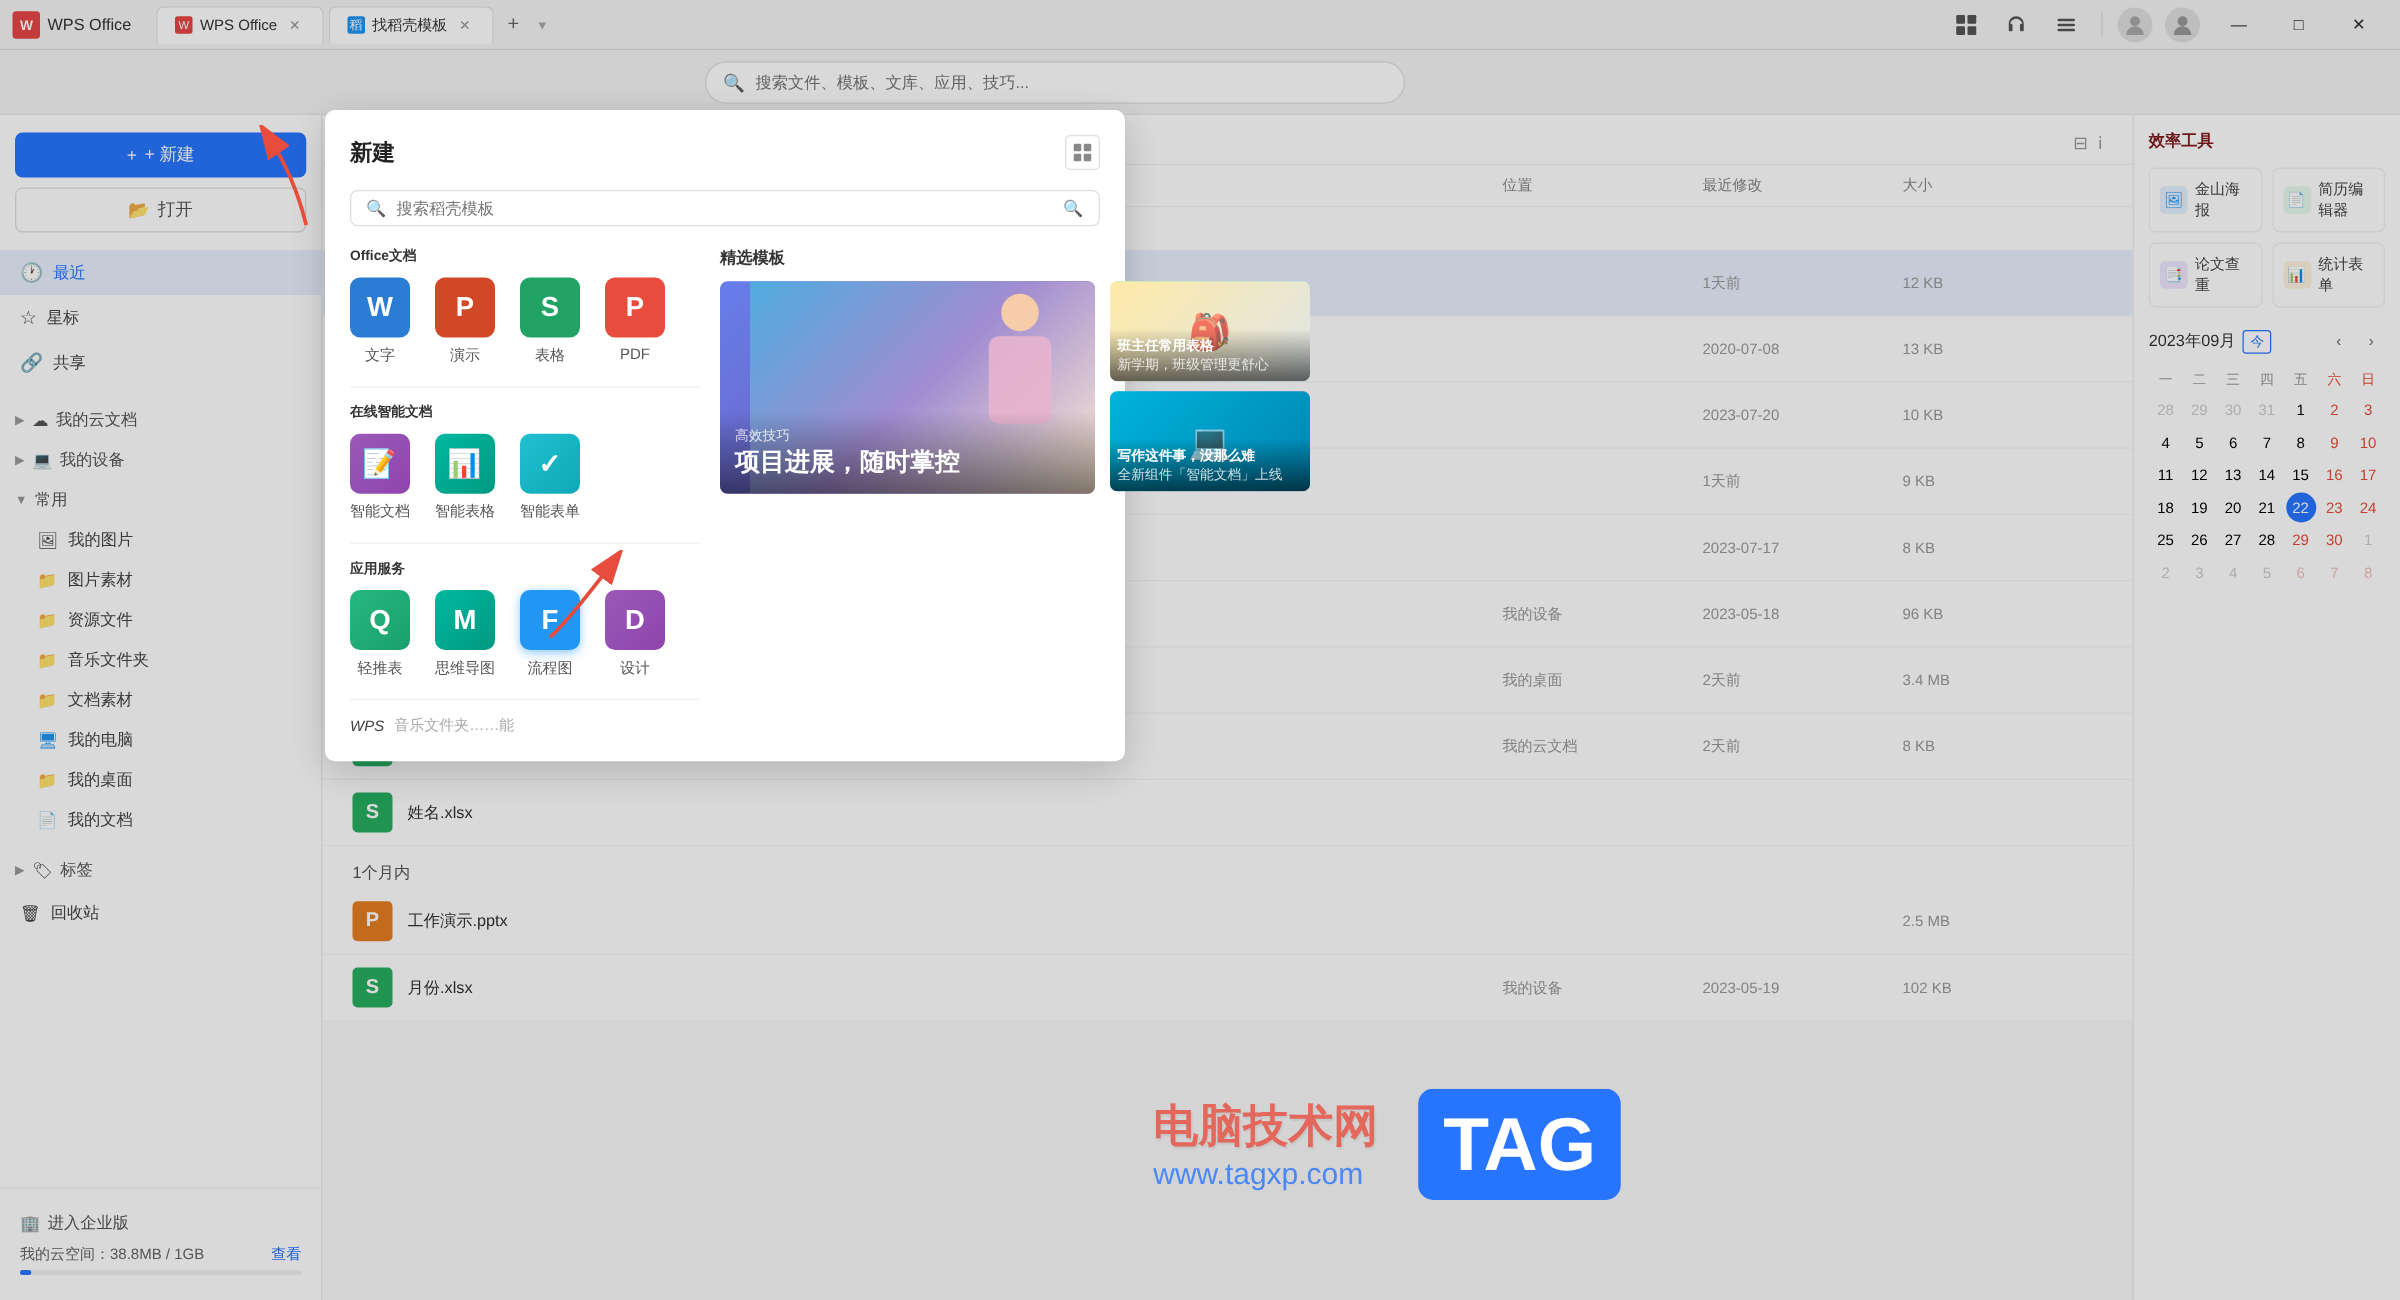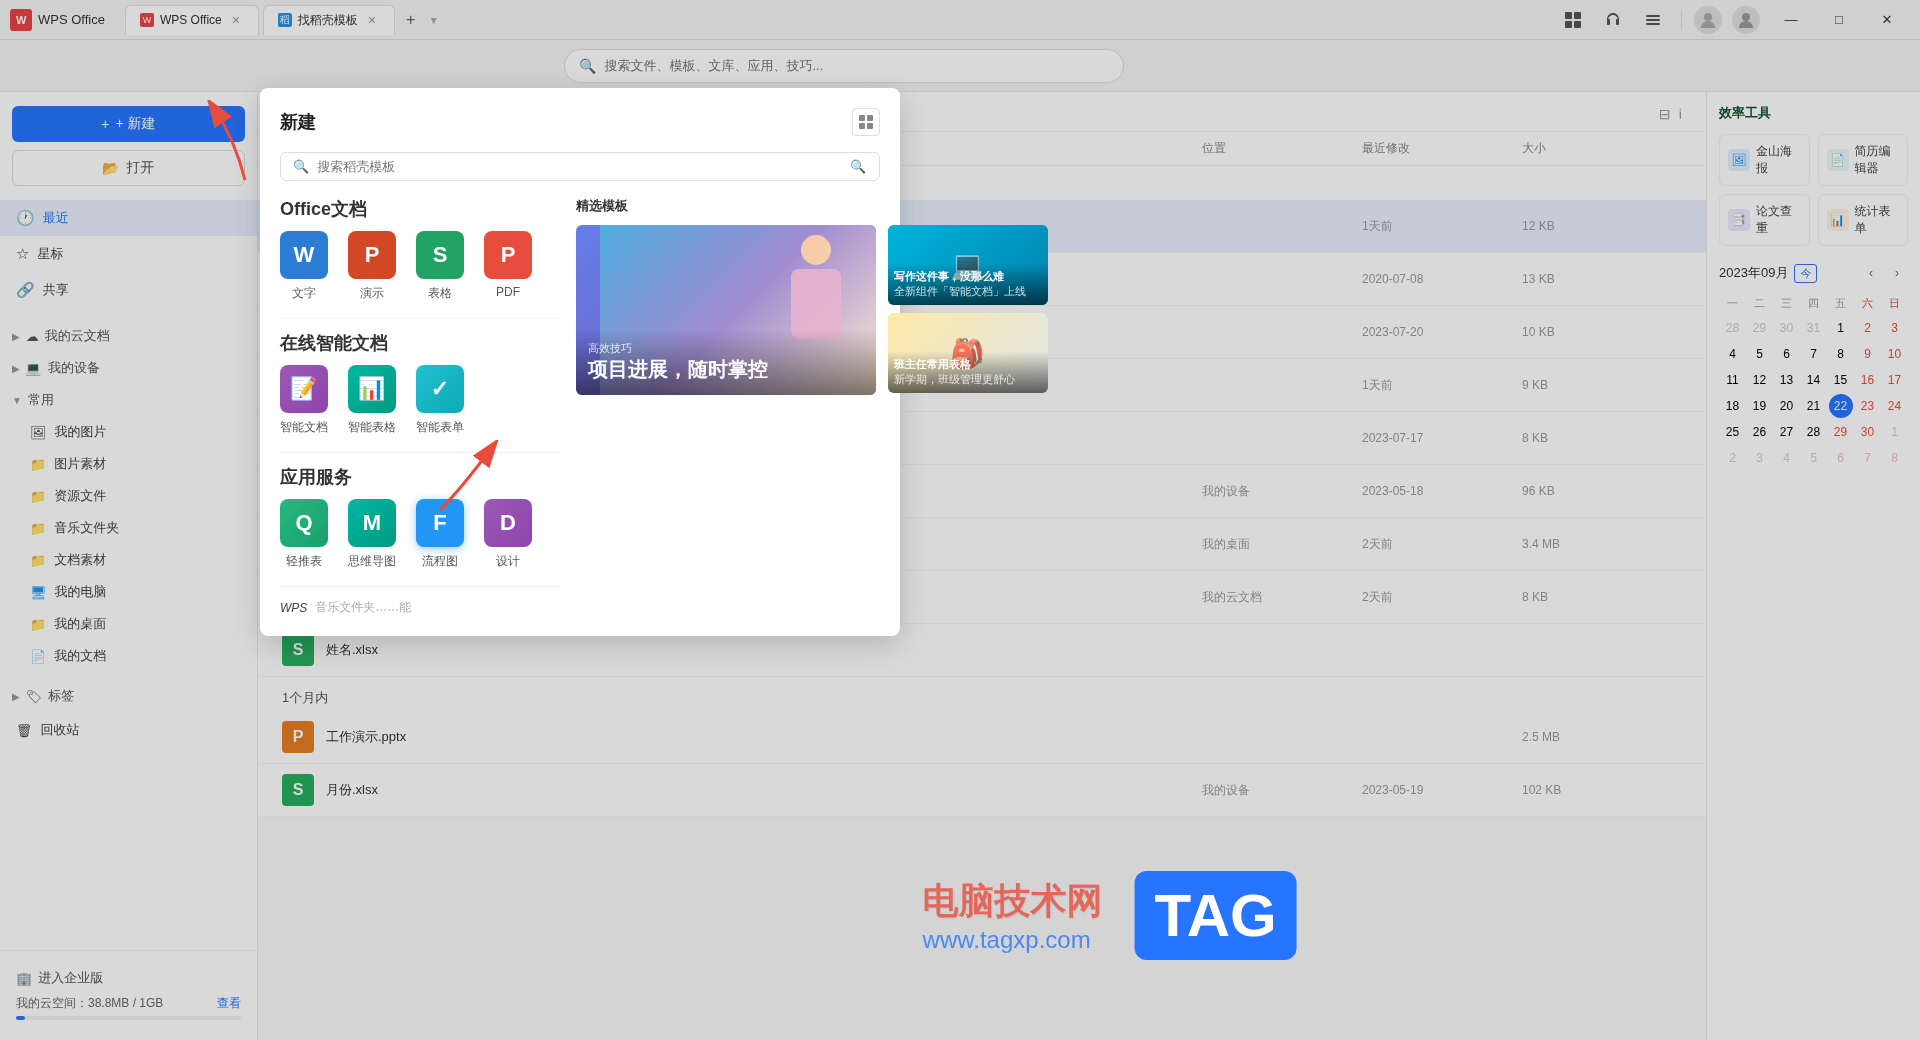--- a/index.html
+++ b/index.html
@@ -68,21 +68,21 @@
     .file-icon.docx { background: #2980b9; }
     .file-name { flex: 1; font-size: 13px; color: #333; overflow: hidden; text-overflow: ellipsis; white-space: nowrap; }
     .file-location { width: 160px; font-size: 12px; color: #999; }
     .file-modified { width: 160px; font-size: 12px; color: #999; }
     .file-size { width: 100px; font-size: 12px; color: #999; }
     .file-actions { width: 60px; }
     .section-label { padding: 12px 24px 4px; font-size: 13px; color: #555; font-weight: 500; background: #fff; }
 
     
     .right-panel { width: 214px; background: #fff; border-left: 1px solid #e8e8e8; padding: 12px; flex-shrink: 0; overflow-y: auto; }
-    .panel-title { font-size: 13px; font-weight: 600; color: #14532d; margin-bottom: 12px; }
+    .panel-title { font-size: 13px; font-weight: 600; color: #7f1d1d; margin-bottom: 12px; }
     .tool-grid { display: grid; grid-template-columns: 1fr 1fr; gap: 8px; margin-bottom: 16px; }
     .tool-item { display: flex; align-items: center; gap: 6px; padding: 8px; border: 1px solid #f0f0f0; border-radius: 6px; cursor: pointer; font-size: 12px; color: #444; }
     .tool-icon { width: 22px; height: 22px; border-radius: 4px; display: flex; align-items: center; justify-content: center; font-size: 12px; flex-shrink: 0; }
     .calendar-section { margin-top: 8px; }
     .calendar-header { display: flex; align-items: center; margin-bottom: 8px; }
     .calendar-title { font-size: 13px; color: #333; font-weight: 500; }
     .calendar-today { font-size: 11px; color: #2775ff; margin-left: 6px; cursor: pointer; border: 1px solid #2775ff; border-radius: 3px; padding: 1px 5px; }
     .calendar-nav { display: flex; gap: 4px; margin-left: auto; }
     .cal-nav-btn { width: 22px; height: 22px; display: flex; align-items: center; justify-content: center; cursor: pointer; border-radius: 3px; color: #666; font-size: 12px; }
     .calendar-grid { width: 100%; }
@@ -96,21 +96,21 @@
     .cal-day.other-month.weekend { color: #f0c0c0; }
 
     
     .overlay { position: fixed; top: 0; left: 0; right: 0; bottom: 0; background: rgba(0,0,0,0.15); z-index: 100; display: flex; }
     .new-dialog { position: absolute; left: 260px; top: 88px; width: 640px; background: white; border-radius: 8px; box-shadow: 0 8px 32px rgba(0,0,0,0.18); z-index: 101; padding: 20px; }
     .dialog-header { display: flex; align-items: center; margin-bottom: 16px; }
     .dialog-title { font-size: 18px; font-weight: 600; color: #222; }
     .dialog-view-btn { margin-left: auto; width: 28px; height: 28px; display: flex; align-items: center; justify-content: center; border: 1px solid #ddd; border-radius: 4px; cursor: pointer; color: #666; }
     .dialog-search { display: flex; align-items: center; gap: 8px; border: 1px solid #ddd; border-radius: 6px; padding: 6px 12px; margin-bottom: 16px; }
     .dialog-search input { border: none; outline: none; flex: 1; font-size: 13px; color: #999; }
-    .dialog-section-title { font-size: 18px; font-weight: 600; color: #333; margin-bottom: 10px; }
+    .dialog-section-title { font-size: 11px; font-weight: 600; color: #333; margin-bottom: 10px; }
     .doc-icons { display: flex; gap: 20px; margin-bottom: 16px; }
     .doc-icon-item { display: flex; flex-direction: column; align-items: center; gap: 6px; cursor: pointer; }
     .doc-icon { width: 48px; height: 48px; border-radius: 8px; display: flex; align-items: center; justify-content: center; font-size: 22px; font-weight: bold; color: white; }
     .doc-icon.word { background: #2b7cd3; }
     .doc-icon.ppt { background: #d24726; }
     .doc-icon.excel { background: #21a366; }
     .doc-icon.pdf { background: #e74c3c; }
     .doc-icon-label { font-size: 12px; color: #555; }
     .dialog-divider { height: 1px; background: #f0f0f0; margin: 12px 0; }
     .online-icons { display: flex; gap: 20px; margin-bottom: 16px; }
@@ -637,36 +637,36 @@
                 <div style="width:30px;height:30px;background:#ffd3a5;border-radius:50%;margin:0 auto;"></div>
                 <div style="width:50px;height:70px;background:#e8b4d0;border-radius:8px;margin:0 auto;margin-top:4px;"></div>
               </div>
             </div>
             <div class="template-main-overlay">
               <div class="template-main-tag">高效技巧</div>
               <div class="template-main-title">项目进展，随时掌控</div>
             </div>
           </div>
           <div class="template-small-grid">
+            <div class="template-small" style="background:linear-gradient(135deg,#84fab0,#8fd3f4);">
+              <div style="width:100%;height:100%;background:linear-gradient(135deg,#ffeaa7,#dfe6e9); display:flex; align-items:center; justify-content:center; overflow:hidden;">
+                <div style="font-size:28px; opacity:0.7;">🎒</div>
+              </div>
+              <div class="template-small-info">
+                <div style="font-weight:bold;">班主任常用表格</div>
+                <div style="opacity:0.8;">新学期，班级管理更舒心</div>
+              </div>
+            </div>
             <div class="template-small" style="background:linear-gradient(135deg,#4facde,#a18cd1);">
               <div style="width:100%;height:100%;background:linear-gradient(135deg,#00b4db,#0083b0); display:flex; align-items:center; justify-content:center; overflow:hidden;">
                 <div style="font-size:28px; opacity:0.7;">💻</div>
               </div>
               <div class="template-small-info">
                 <div style="font-weight:bold;">写作这件事，没那么难</div>
                 <div style="opacity:0.8;">全新组件「智能文档」上线</div>
-              </div>
-            </div>
-            <div class="template-small" style="background:linear-gradient(135deg,#84fab0,#8fd3f4);">
-              <div style="width:100%;height:100%;background:linear-gradient(135deg,#ffeaa7,#dfe6e9); display:flex; align-items:center; justify-content:center; overflow:hidden;">
-                <div style="font-size:28px; opacity:0.7;">🎒</div>
-              </div>
-              <div class="template-small-info">
-                <div style="font-weight:bold;">班主任常用表格</div>
-                <div style="opacity:0.8;">新学期，班级管理更舒心</div>
               </div>
             </div>
           </div>
         </div>
       </div>
     </div>
   </div>
 </div>
 
 <div style="position:fixed; left:195px; top:100px; z-index:300; pointer-events:none;">

